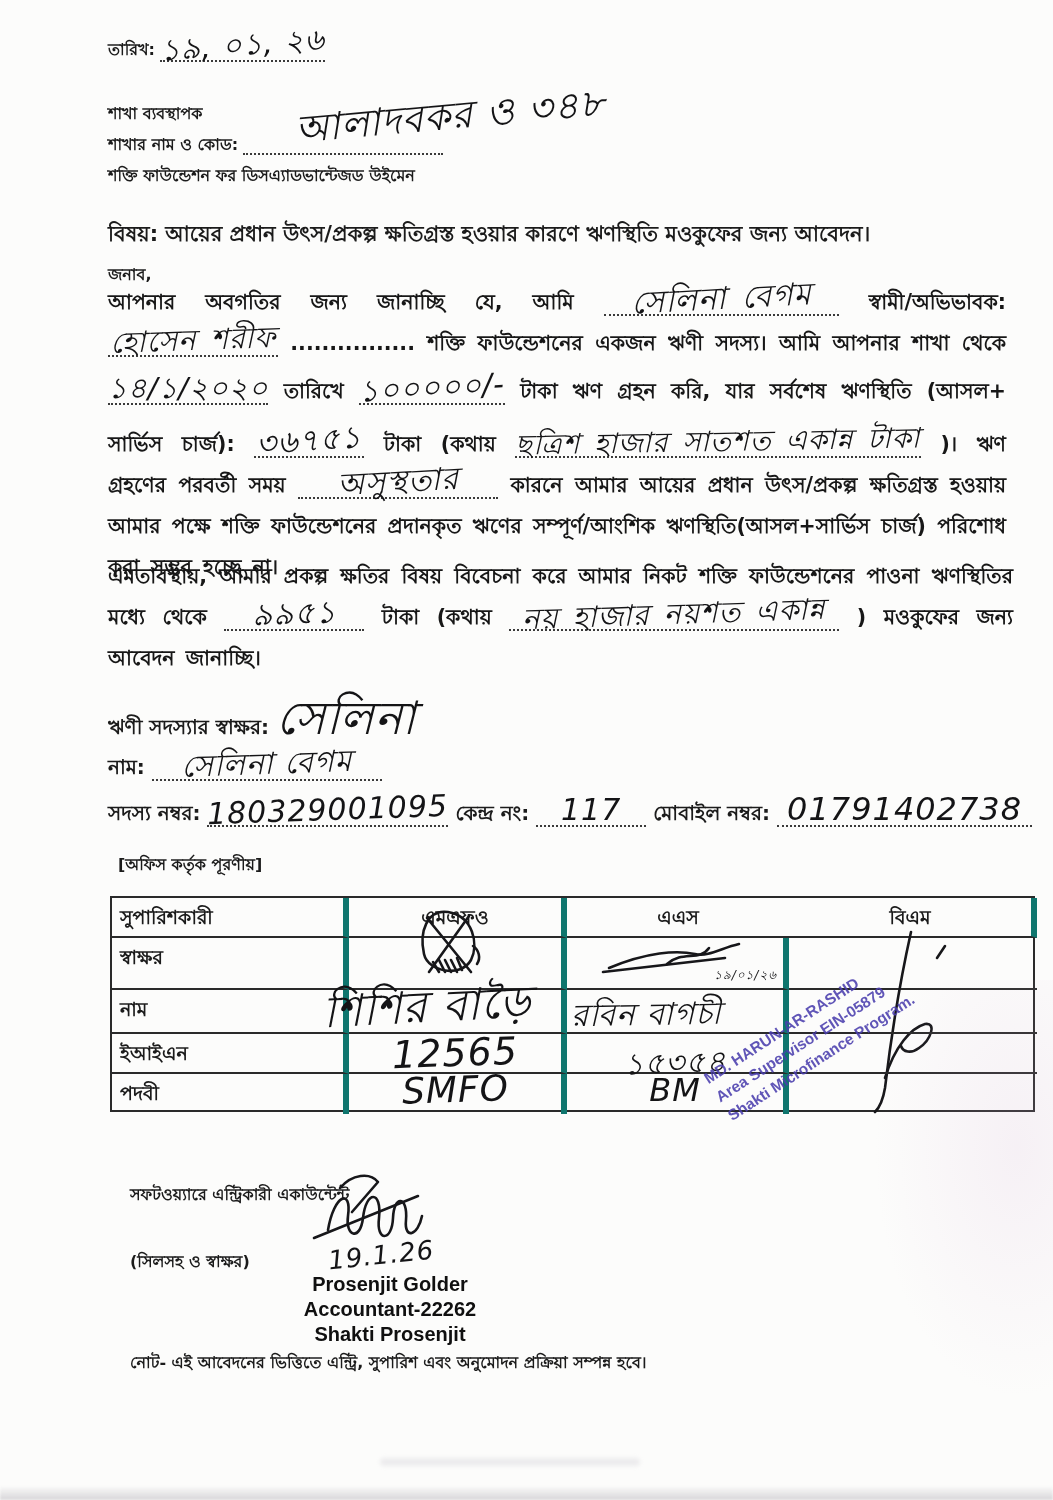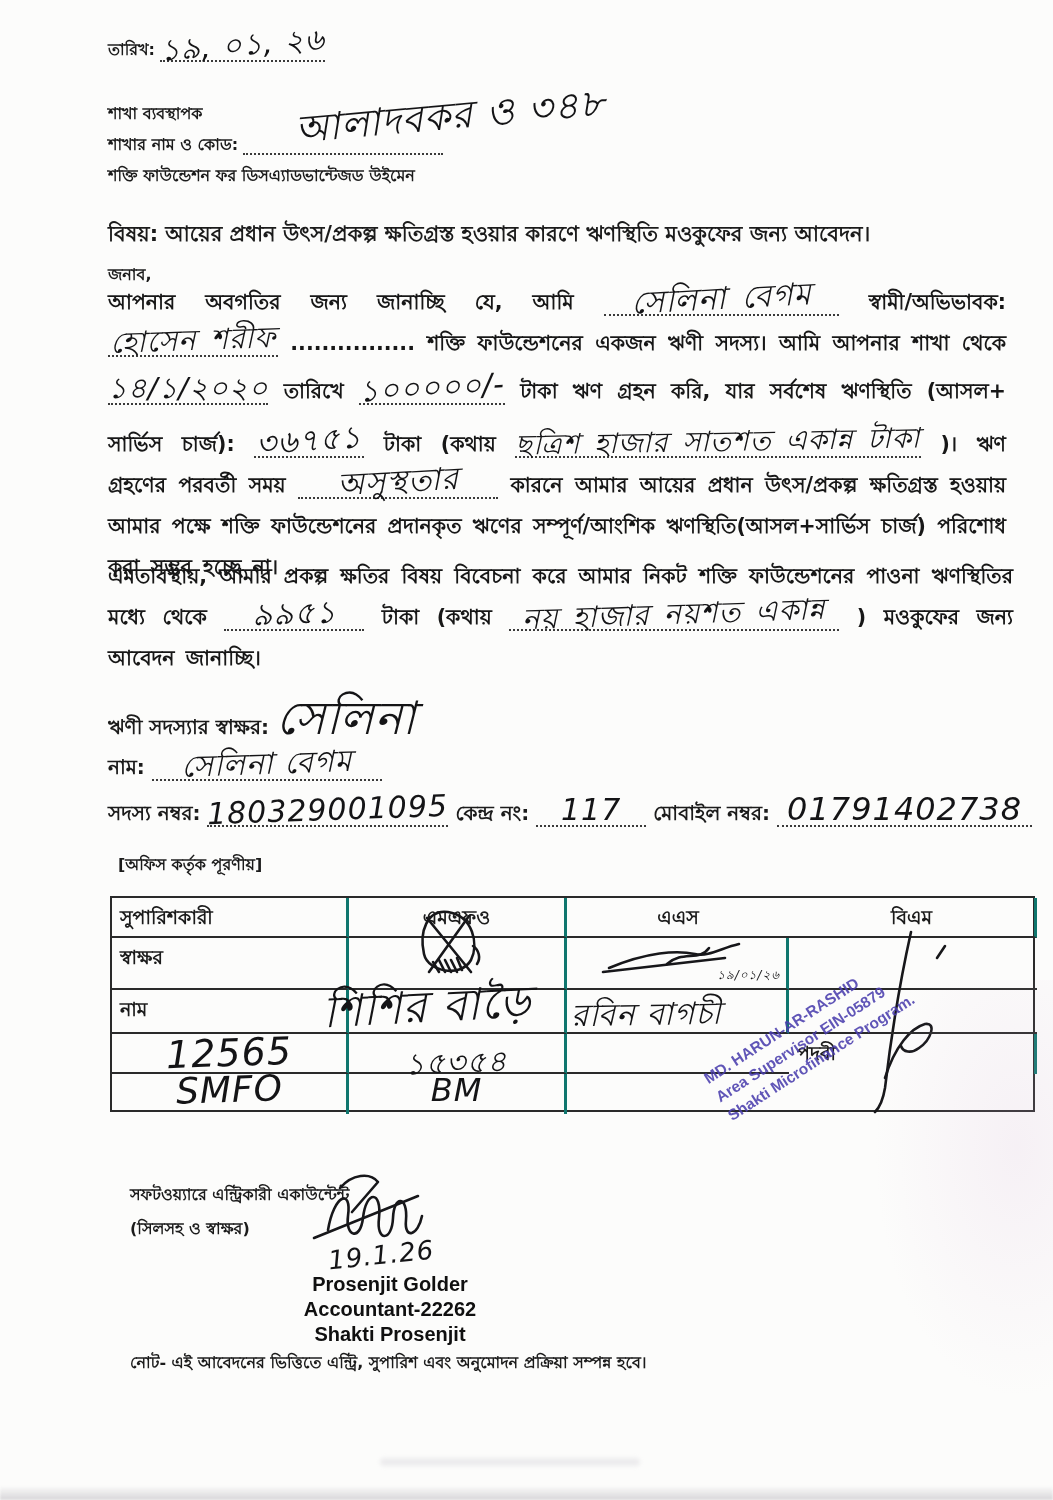--- a/index.html
+++ b/index.html
@@ -40,21 +40,21 @@
   
   .office-table{
     position:absolute;left:110px;top:896px;width:925px;height:216px;
     display:grid;
     grid-template-columns:237px 218px 222px 248px;
     grid-template-rows:40px 52px 44px 40px 40px;
     border:2px solid #2a2a2a;
     box-sizing:border-box;
   }
   .cell{
-    border-right:3px solid #0f766e;
+    border-right:6px solid #0f766e;
     border-bottom:2px solid #2a2a2a;
     box-sizing:border-box;
     position:relative;
     overflow:visible;
     font-size:19px;
     padding:5px 8px;
   }
   .cell.last{border-right:none;}
   .cell.bottom{border-bottom:none;}
   .cell.center{text-align:center;}
@@ -199,20 +199,21 @@
 
   <div class="cell printed">নাম</div>
   <div class="cell">
     <span class="hw" style="font-size:44px;position:absolute;left:-26px;top:-16px;transform:rotate(-3deg);">শিশির বাড়ৈ</span>
   </div>
   <div class="cell">
     <span class="hw" style="font-size:31px;position:absolute;left:4px;top:0px;transform:rotate(-1deg);">রবিন বাগচী</span>
   </div>
   <div class="cell last"></div>
 
+  <div class="cell printed">ইআইএন</div>
   <div class="cell center">
     <span class="hw" style="font-size:38px;display:inline-block;transform:rotate(-2deg);margin-top:-8px;">12565</span>
   </div>
   <div class="cell center">
     <span class="hw" style="font-size:30px;display:inline-block;transform:rotate(-2deg);">১৫৩৫৪</span>
   </div>
   <div class="cell center last"></div>
 
   <div class="cell printed bottom">পদবী</div>
   <div class="cell center bottom">
@@ -225,21 +226,21 @@
 
   <div class="stamp-blue" style="left:588px;top:108px;">
     <div>MD. HARUN-AR-RASHID</div>
     <div>Area Supervisor EIN-05879</div>
     <div>Shakti Microfinance Program.</div>
   </div>
 </div>
 
 <div class="abs" style="top:1178px;left:130px;">
   <div class="printed sz20" style="line-height:34px;">সফটওয়্যারে এন্ট্রিকারী একাউন্টেন্ট</div>
-  <div class="printed sz20" style="line-height:34px;">(সিলসহ ও স্বাক্ষর)</div>
+  <div class="printed sz20" style="line-height:34px;margin-top:33px;">(সিলসহ ও স্বাক্ষর)</div>
 </div>
 <svg class="sig abs" width="140" height="100" viewBox="0 0 140 100" style="top:1168px;left:300px;">
   <path d="M28 62 C34 26 52 20 48 48 C45 68 60 74 63 50 C66 22 82 22 79 50 C76 74 92 74 93 50 C94 26 108 28 106 52 C104 72 118 68 122 48"></path>
   <path d="M14 70 L118 28"></path>
   <path d="M40 20 C52 6 70 4 78 14 L52 44"></path>
 </svg>
 <div class="abs hw" style="top:1240px;left:328px;font-size:26px;transform:rotate(-6deg);">19.1.26</div>
 <div class="abs stamp-black" style="top:1272px;left:290px;width:200px;">
   <div>Prosenjit Golder</div>
   <div>Accountant-22262</div>

